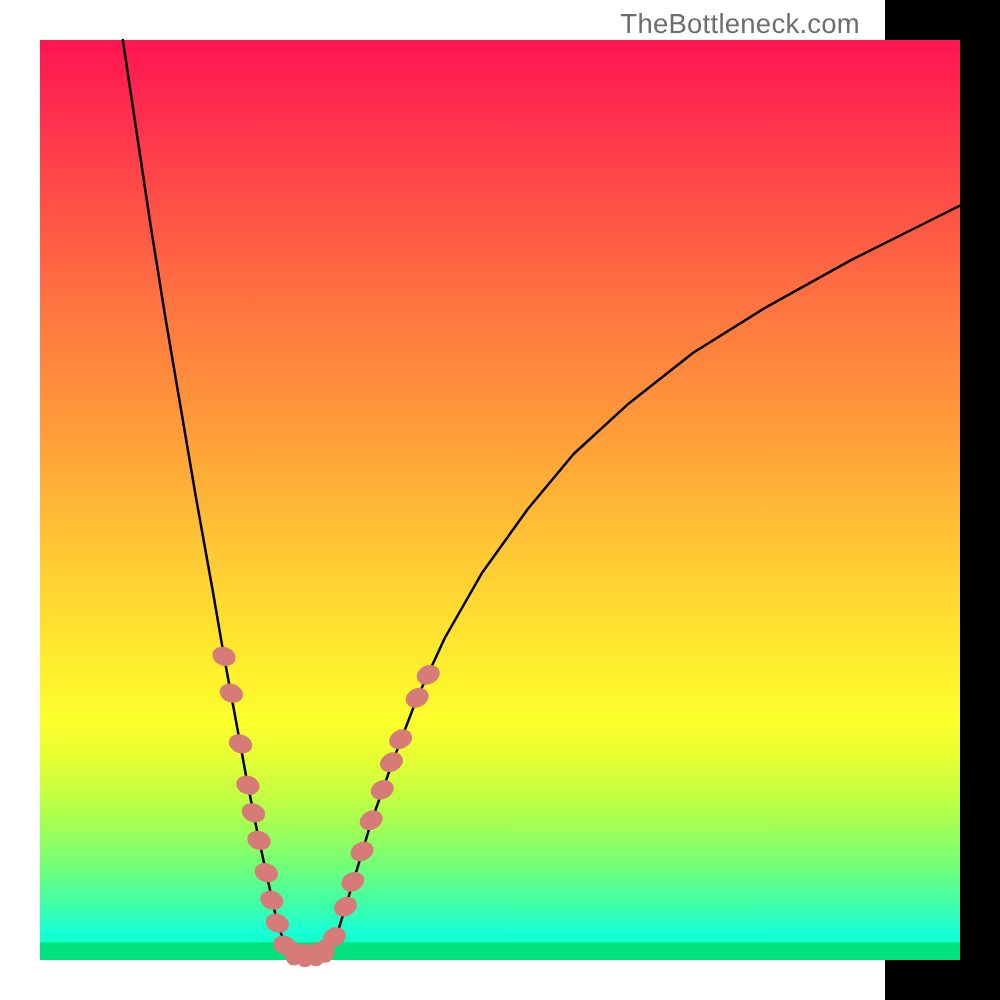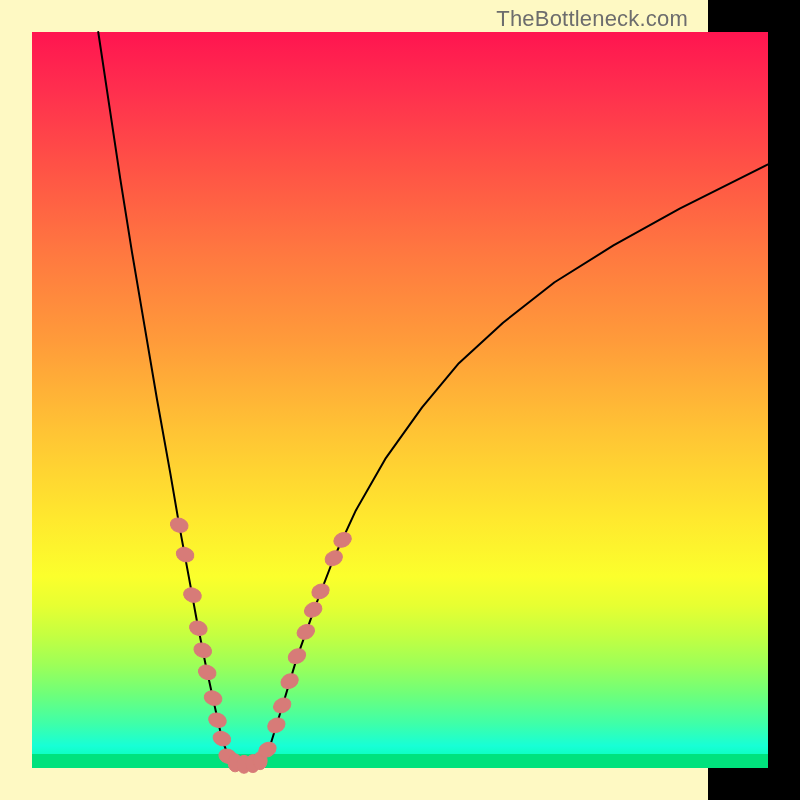--- a/index.html
+++ b/index.html
@@ -10,21 +10,21 @@
     overflow: hidden;
     background: #000;
     font-family: Arial, Helvetica, sans-serif;
   }
   .frame {
     position: absolute;
     top: 0;
     left: 0;
     width: 708px;
     height: 800px;
-    background: #fef9c3;
+    background: #ffffff;
   }
   .plot-area {
     position: absolute;
     top: 32px;
     left: 32px;
     width: 736px;
     height: 736px;
     
     background: linear-gradient(to bottom,
       #ff1550 0%,

